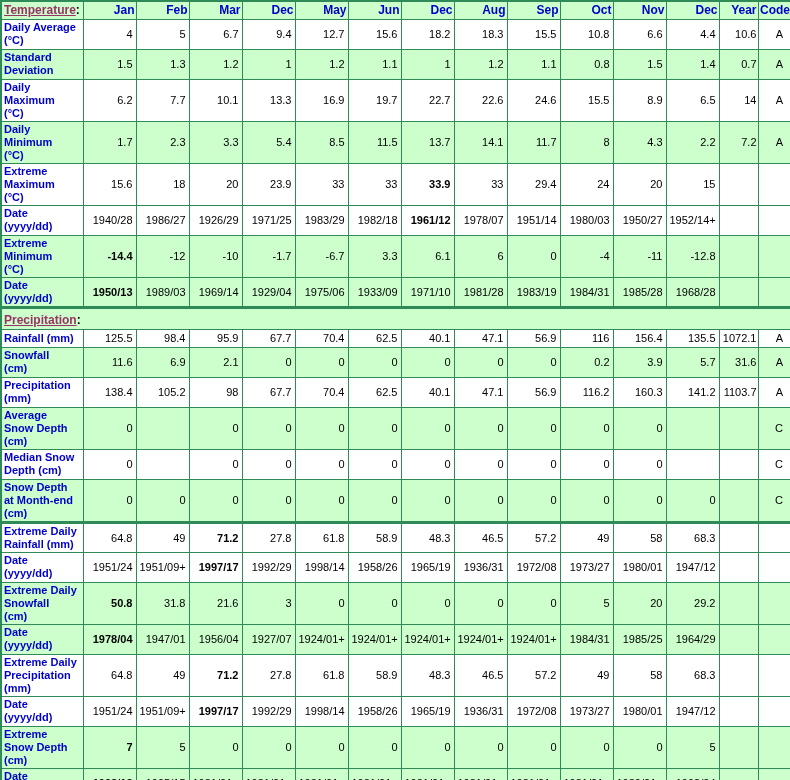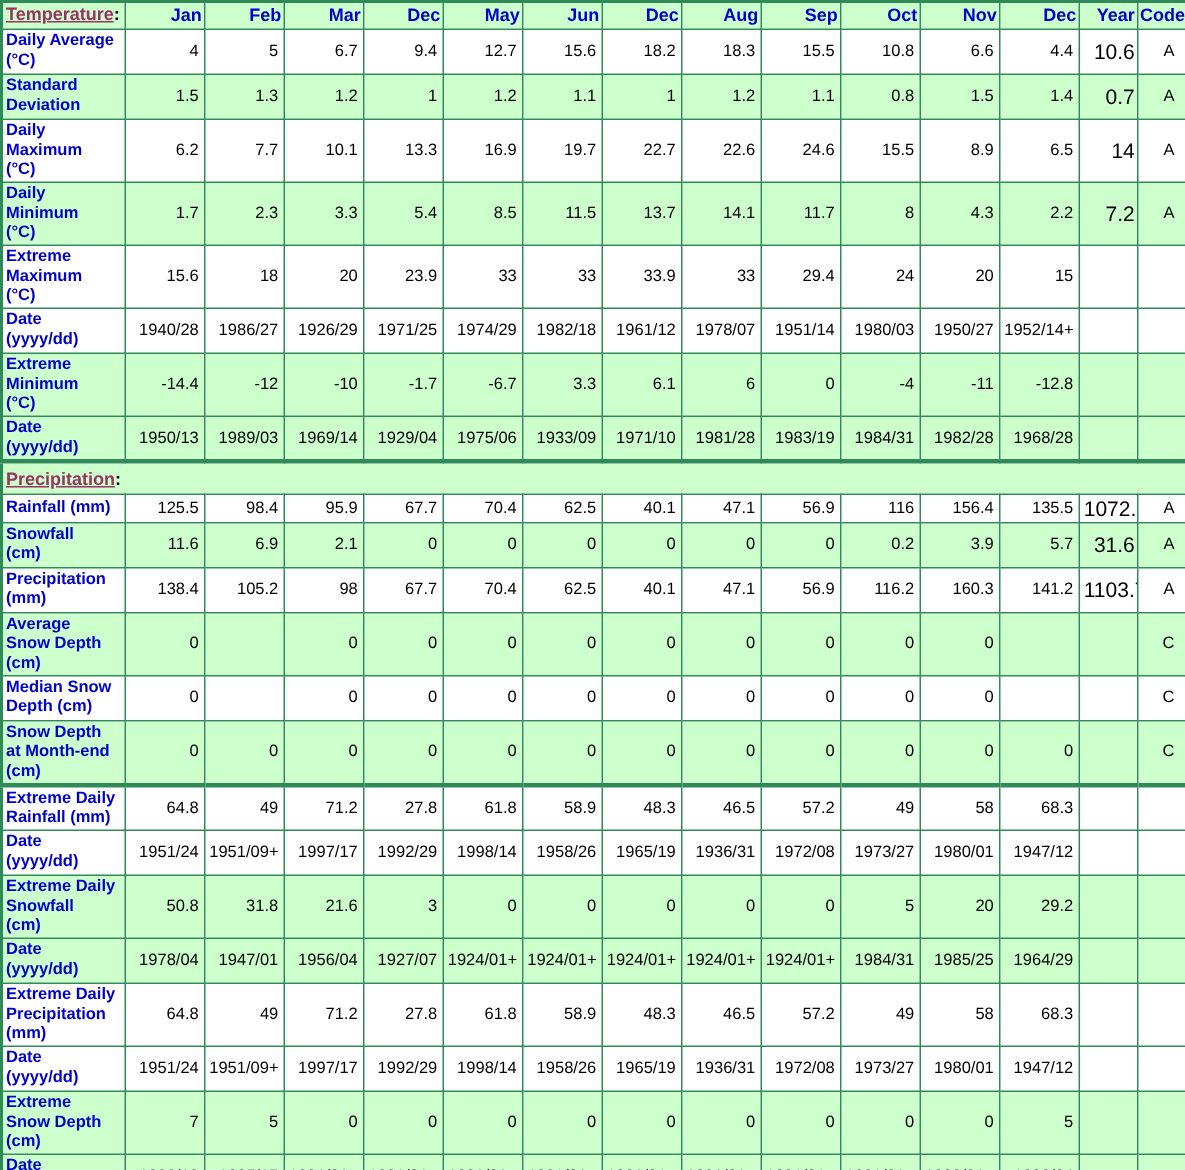--- a/index.html
+++ b/index.html
@@ -47,22 +47,22 @@
     line-height:13px;
     padding:1px 2px;
   }
   td.val{
     color:#000000;
     font-size:11px;
     text-align:right;
     white-space:nowrap;
     padding:1px 3px;
   }
-  td.val.b{font-weight:normal;}
-  td.val.year{font-size:14px;padding-right:1px;}
+  td.val.b{font-weight:bold;}
+  td.val.year{font-size:11px;padding-right:1px;}
   td.val.code{padding-right:8px;}
   td.section-cell{
     text-align:left;
     padding:1px 2px;
     white-space:nowrap;
   }
   .section-link{
     color:var(--link-maroon);
     font-size:12px;
     font-weight:bold;
@@ -207,21 +207,21 @@
         <td class="val year"></td>
         <td class="val code"></td>
       </tr>
       <tr class="white" style="height: 30px;">
         <th class="row-label">Date
 (yyyy/dd)</th>
         <td class="val">1940/28</td>
         <td class="val">1986/27</td>
         <td class="val">1926/29</td>
         <td class="val">1971/25</td>
-        <td class="val">1974/29</td>
+        <td class="val">1983/29</td>
         <td class="val">1982/18</td>
         <td class="val b">1961/12</td>
         <td class="val">1978/07</td>
         <td class="val">1951/14</td>
         <td class="val">1980/03</td>
         <td class="val">1950/27</td>
         <td class="val">1952/14+</td>
         <td class="val year"></td>
         <td class="val code"></td>
       </tr>
@@ -250,21 +250,21 @@
         <td class="val b">1950/13</td>
         <td class="val">1989/03</td>
         <td class="val">1969/14</td>
         <td class="val">1929/04</td>
         <td class="val">1975/06</td>
         <td class="val">1933/09</td>
         <td class="val">1971/10</td>
         <td class="val">1981/28</td>
         <td class="val">1983/19</td>
         <td class="val">1984/31</td>
-        <td class="val">1982/28</td>
+        <td class="val">1985/28</td>
         <td class="val">1968/28</td>
         <td class="val year"></td>
         <td class="val code"></td>
       </tr>
       <tr class="green sep" style="height: 17px;">
         <td colspan="15" class="section-cell"><span class="section-link">Precipitation</span><span class="colon">:</span></td>
       </tr>
       <tr class="white" style="height: 18px;">
         <th class="row-label">Rainfall (mm)</th>
         <td class="val">125.5</td>

